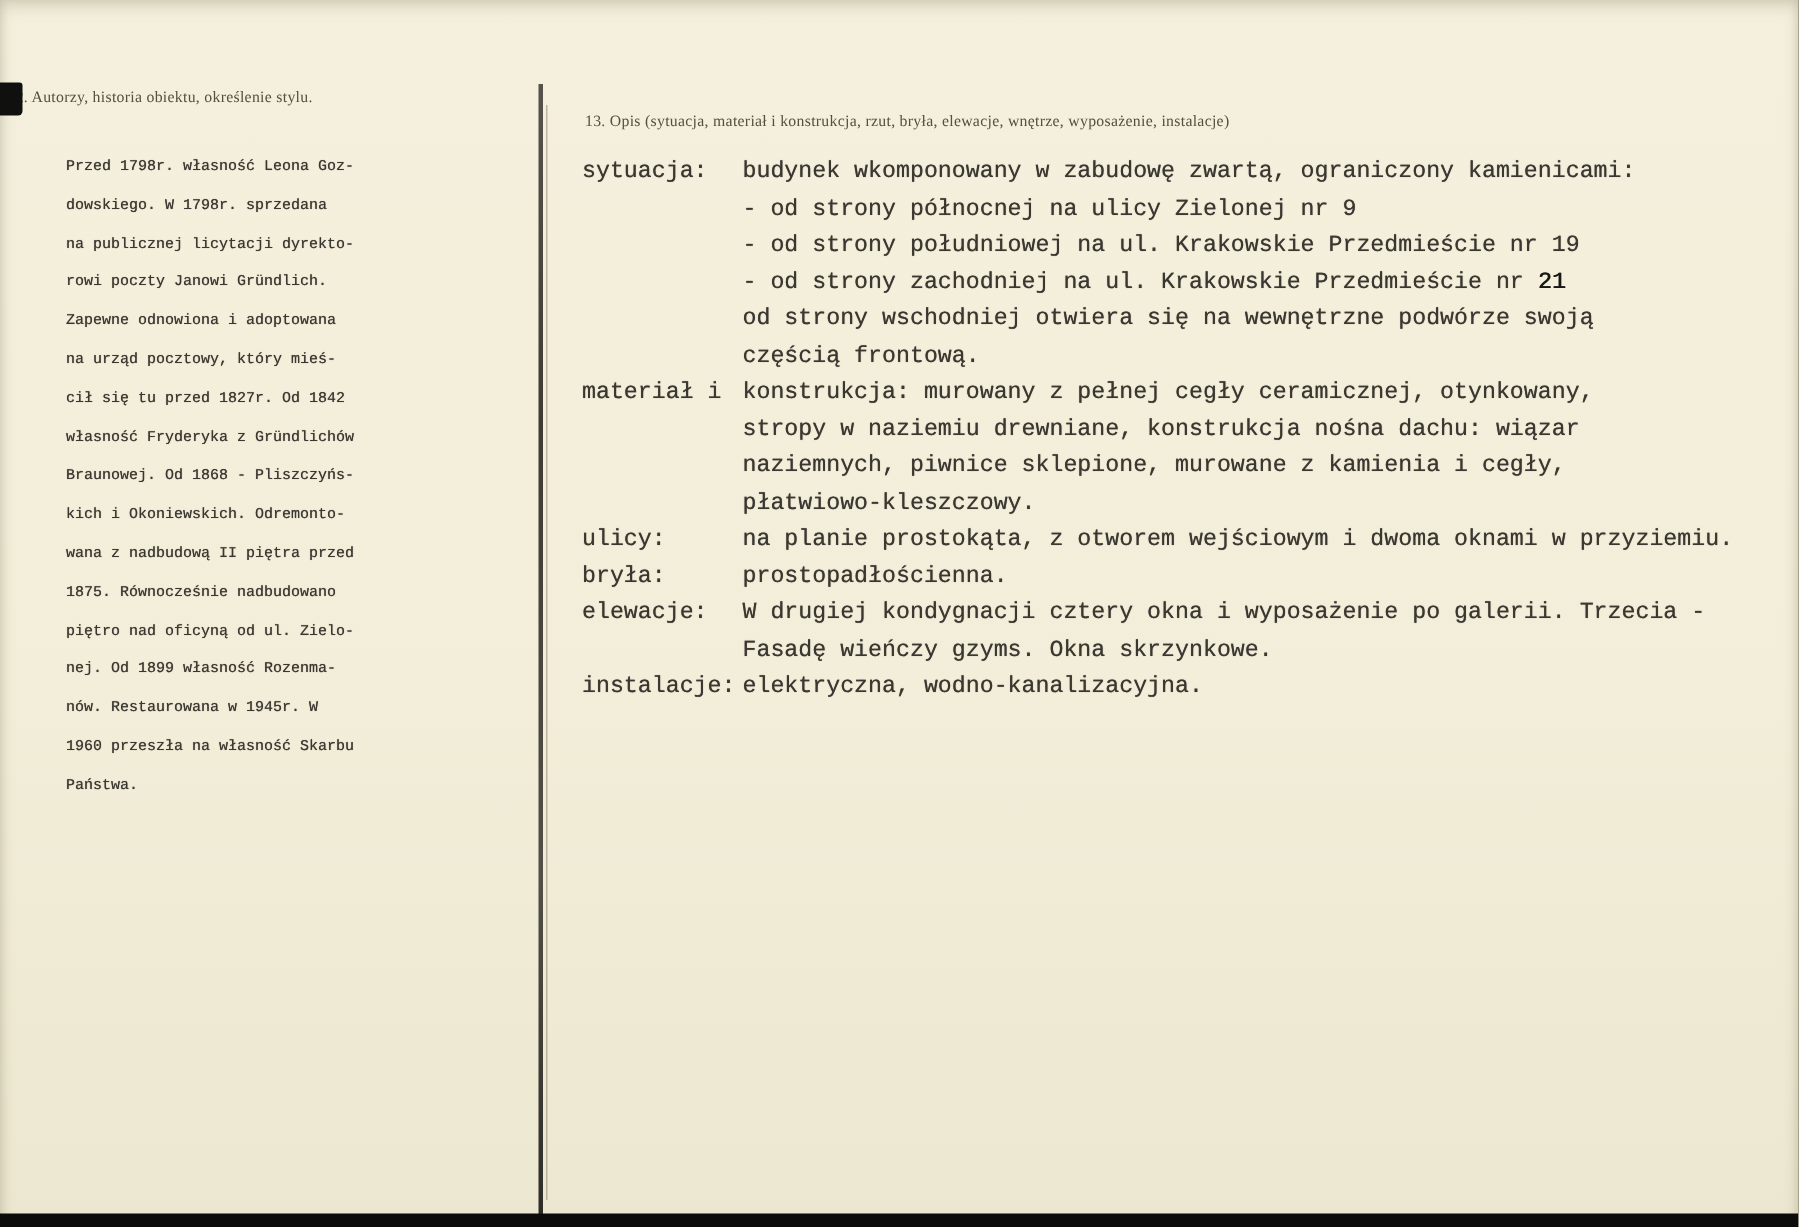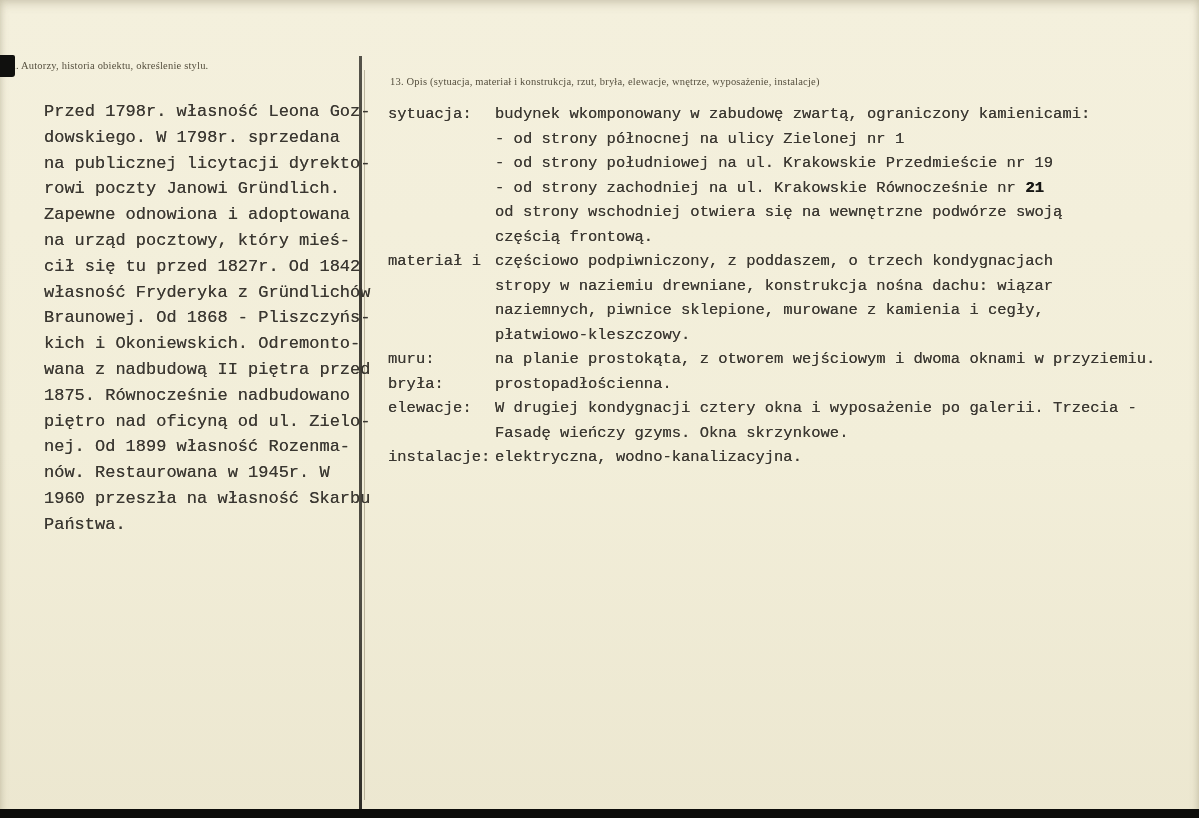--- a/index.html
+++ b/index.html
@@ -33,75 +33,75 @@
   .divider-shadow{
     position:absolute;left:364px;top:70px;width:1px;height:730px;
     background:rgba(120,110,85,0.45);
   }
   .bottom-strip{
     position:absolute;left:0;bottom:0;width:1199px;height:9px;
     background:#0c0c0a;
   }
   .left-col{
     position:absolute;left:44px;top:99px;width:315px;
-    font-size:17px;line-height:25.8px;
+    font-size:10px;line-height:25.8px;
     color:#3a3731;
     text-shadow:0 0 0.5px rgba(45,42,36,0.75);
     white-space:pre;
   }
   .right-col{
     position:absolute;left:388px;top:102px;width:800px;
     font-size:15.5px;line-height:24.5px;
     color:#3a3731;
     text-shadow:0 0 0.5px rgba(45,42,36,0.75);
   }
   .rrow{display:flex;align-items:flex-start;}
   .rlabel{flex:0 0 107px;width:107px;white-space:pre;}
   .rcontent{flex:1;}
   .tline{white-space:pre;}
   .overtyped{
-    font-weight:bold;color:#181815;
+    font-weight:normal;color:#181815;
     text-shadow:0.5px 0 0 #181815;
   }
 </style>
 </head>
 <body>
 
 <div class="page">
   <div class="print-header left-header">12. Autorzy, historia obiektu, określenie stylu.</div>
   <div class="print-header right-header">13. Opis (sytuacja, materiał i konstrukcja, rzut, bryła, elewacje, wnętrze, wyposażenie, instalacje)</div>
   <div class="corner-mark"></div>
   <div class="divider"></div>
   <div class="divider-shadow"></div>
 
   <div class="left-col" id="left-col"><div class="tline">Przed 1798r. własność Leona Goz-</div><div class="tline">dowskiego. W 1798r. sprzedana</div><div class="tline">na publicznej licytacji dyrekto-</div><div class="tline">rowi poczty Janowi Gründlich.</div><div class="tline">Zapewne odnowiona i adoptowana</div><div class="tline">na urząd pocztowy, który mieś-</div><div class="tline">cił się tu przed 1827r. Od 1842</div><div class="tline">własność Fryderyka z Gründlichów</div><div class="tline">Braunowej. Od 1868 - Pliszczyńs-</div><div class="tline">kich i Okoniewskich. Odremonto-</div><div class="tline">wana z nadbudową II piętra przed</div><div class="tline">1875. Równocześnie nadbudowano</div><div class="tline">piętro nad oficyną od ul. Zielo-</div><div class="tline">nej. Od 1899 własność Rozenma-</div><div class="tline">nów. Restaurowana w 1945r. W</div><div class="tline">1960 przeszła na własność Skarbu</div><div class="tline">Państwa.</div></div>
 
   <div class="right-col" id="right-col">
       <div class="rrow">
         <div class="rlabel">sytuacja:</div>
         <div class="rcontent">
           <div class="tline">budynek wkomponowany w zabudowę zwartą, ograniczony kamienicami:</div>
-          <div class="tline">- od strony północnej na ulicy Zielonej nr 1</div>
+          <div class="tline">- od strony północnej na ulicy Zielonej nr 9</div>
           <div class="tline">- od strony południowej na ul. Krakowskie Przedmieście nr 19</div>
-          <div class="tline"><span>- od strony zachodniej na ul. Krakowskie Równocześnie nr </span><span class="overtyped">21</span></div>
+          <div class="tline"><span>- od strony zachodniej na ul. Krakowskie Przedmieście nr </span><span class="overtyped">21</span></div>
           <div class="tline">od strony wschodniej otwiera się na wewnętrzne podwórze swoją</div>
           <div class="tline">częścią frontową.</div>
         </div>
       </div>
       <div class="rrow">
         <div class="rlabel">materiał i</div>
         <div class="rcontent">
-          <div class="tline">częściowo podpiwniczony, z poddaszem, o trzech kondygnacjach</div>
+          <div class="tline">konstrukcja: murowany z pełnej cegły ceramicznej, otynkowany,</div>
           <div class="tline">stropy w naziemiu drewniane, konstrukcja nośna dachu: wiązar</div>
           <div class="tline">naziemnych, piwnice sklepione, murowane z kamienia i cegły,</div>
           <div class="tline">płatwiowo-kleszczowy.</div>
         </div>
       </div>
       <div class="rrow">
-        <div class="rlabel">muru:</div>
+        <div class="rlabel">ulicy:</div>
         <div class="rcontent">
           <div class="tline">na planie prostokąta, z otworem wejściowym i dwoma oknami w przyziemiu.</div>
         </div>
       </div>
       <div class="rrow">
         <div class="rlabel">bryła:</div>
         <div class="rcontent">
           <div class="tline">prostopadłościenna.</div>
         </div>
       </div>

